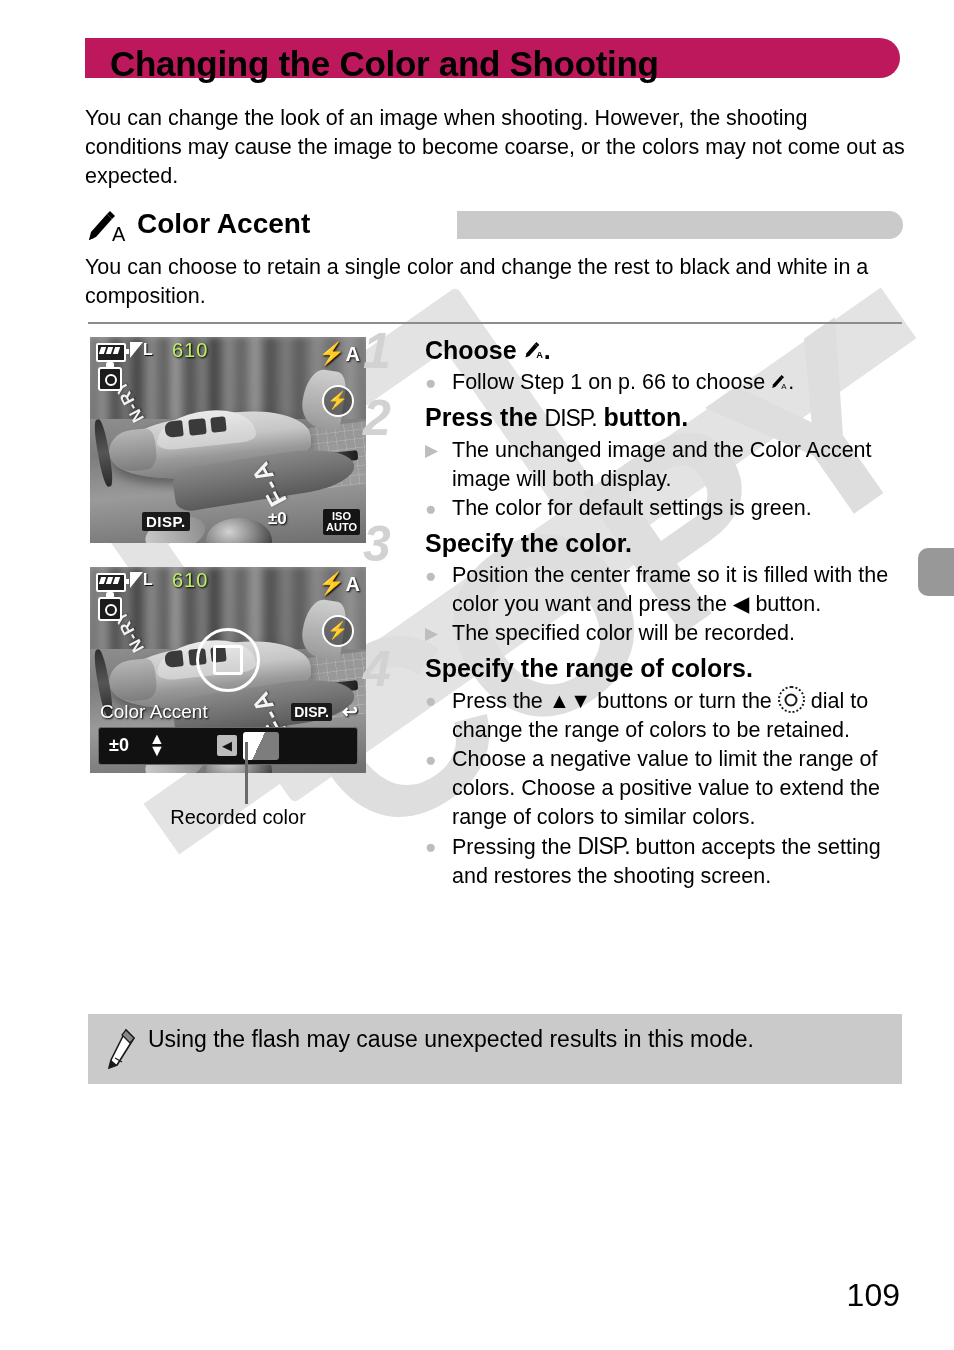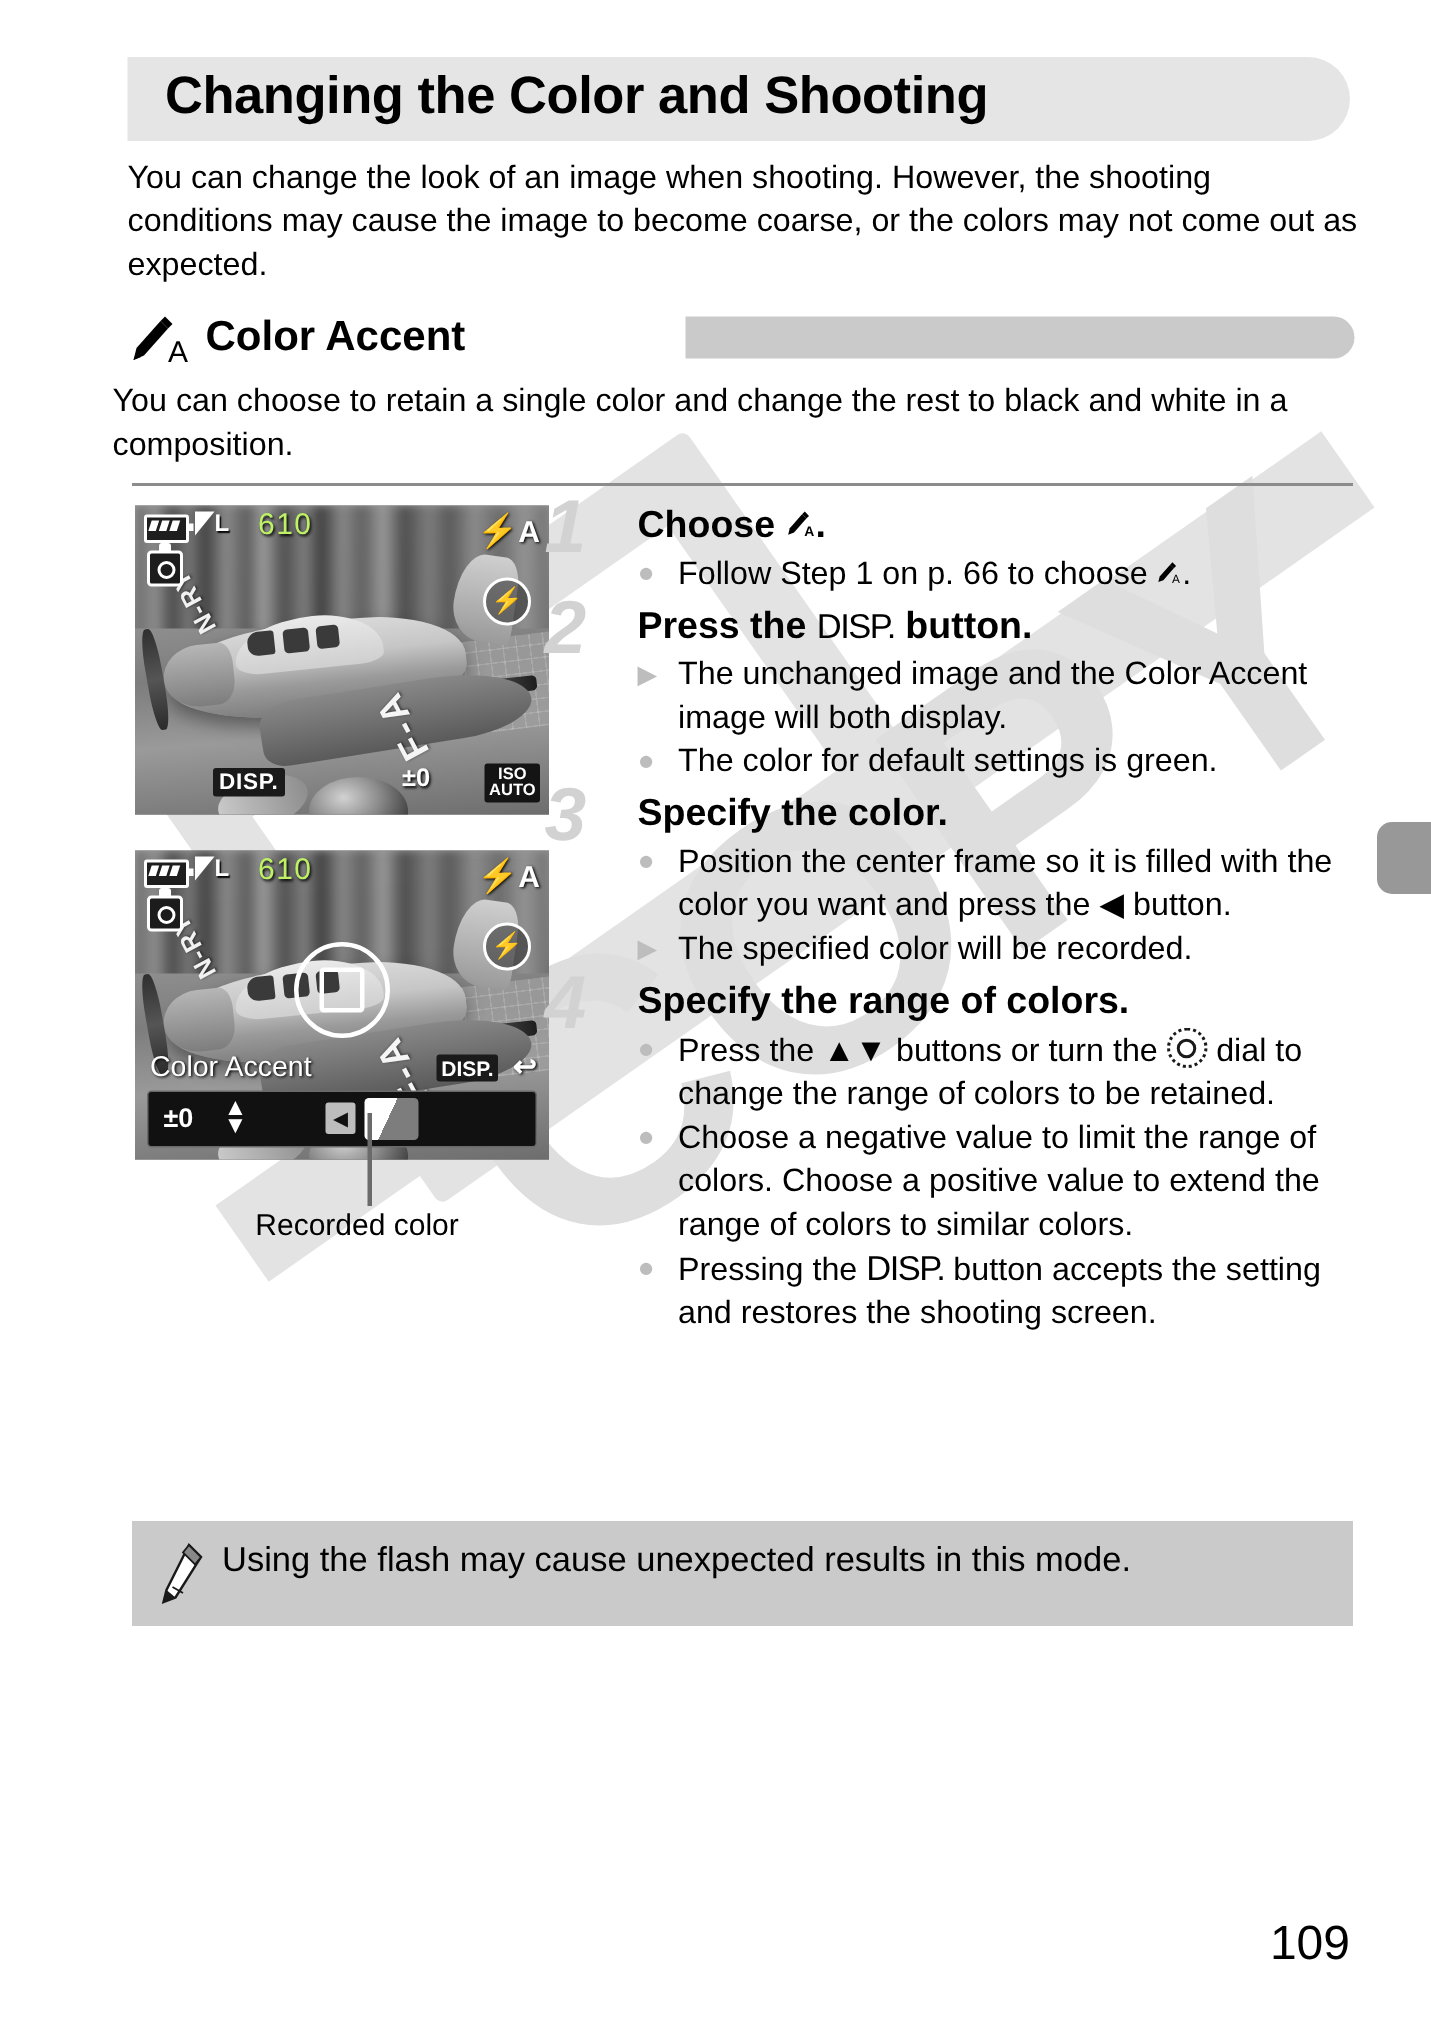--- a/index.html
+++ b/index.html
@@ -67,22 +67,22 @@
     width: 954px;
     height: 1350px;
   }
 
   
   #header-banner {
     position: absolute;
     left: 85px;
     top: 38px;
     width: 815px;
-    height: 56px;
-    background: #e5e5e5;
+    height: 40px;
+    background: #be185d;
     border-radius: 0 28px 28px 0;
     text-align: right;
   }
   #header-banner .title {
     position: absolute;
     left: 25px;
     top: 6px;
     font-size: 35px;
     font-weight: bold;
     letter-spacing: -0.3px;
@@ -128,21 +128,21 @@
     left: 52px;
     top: -1px;
     font-size: 28px;
     font-weight: bold;
     white-space: nowrap;
   }
 
   
   #section-body {
     position: absolute;
-    left: 75px;
+    left: 85px;
     top: 253px;
     width: 810px;
     font-size: 21.5px;
     line-height: 29px;
   }
 
   
   #divider {
     position: absolute;
     left: 88px;

